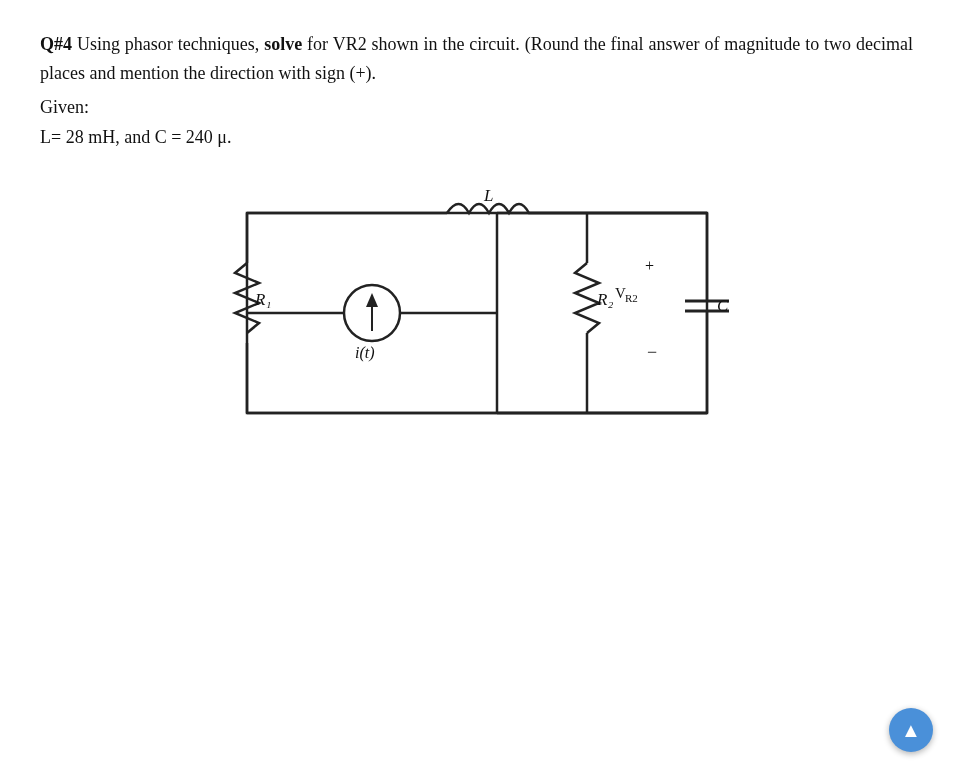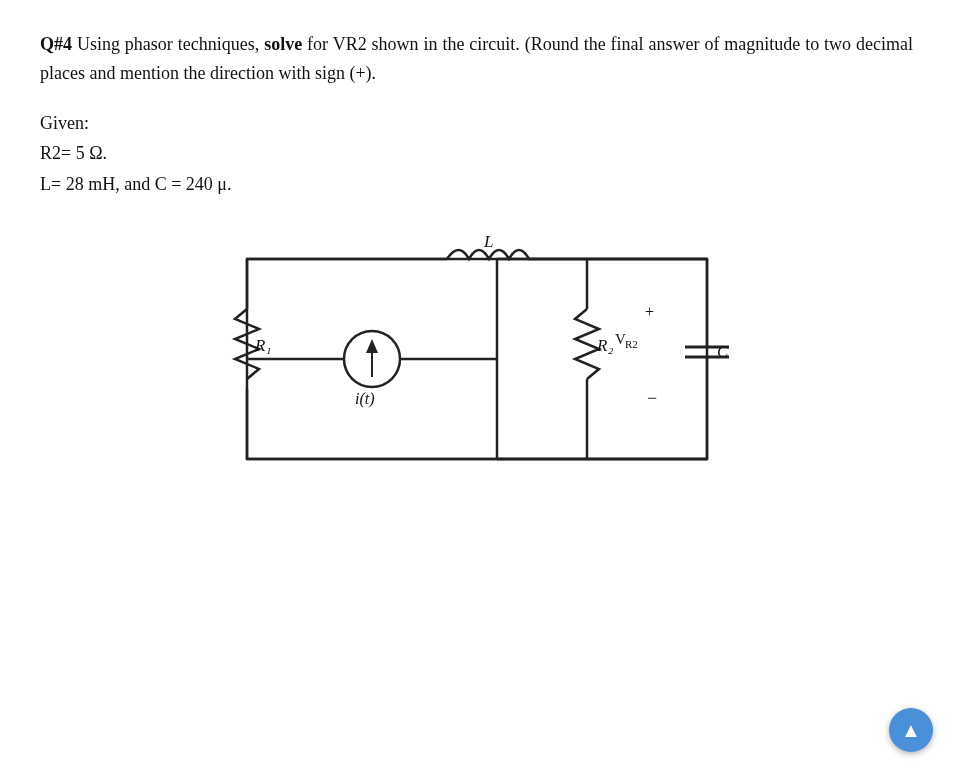--- a/index.html
+++ b/index.html
@@ -10,21 +10,21 @@
       font-family: Georgia, 'Times New Roman', serif;
       font-size: 18px;
       color: #111;
       padding: 30px 40px 30px 40px;
     }
     .question-block {
       max-width: 880px;
     }
     .question-text {
       line-height: 1.6;
-      margin-bottom: 20px;
+      margin-bottom: 4px;
       text-align: justify;
     }
     .given-section {
       margin-top: 0;
       line-height: 1.7;
     }
     .given-section p {
       margin: 0;
     }
     .bold { font-weight: bold; }
@@ -60,21 +60,20 @@
   </style>
 </head>
 <body>
 
 <div class="question-block">
   <p class="question-text">
     <span class="bold">Q#4</span><span> Using phasor techniques, </span><span class="bold">solve</span><span> for VR2 shown in the circuit. (Round the final answer of magnitude to two decimal places and mention the direction with sign (+).</span>
   </p>
   <div class="given-section">
     <p>Given:</p>
-    <p>R2= 5 Ω.</p>
     <p>L= 28 mH, and   C = 240 μ.</p>
   </div>
 
   <div class="circuit-container">
 
     <svg class="circuit-svg" viewBox="0 0 520 260" xmlns="http://www.w3.org/2000/svg">
 
       <rect x="30" y="30" width="460" height="200" fill="none" stroke="#222" stroke-width="2.5"></rect>
 
       <line x1="30" y1="30" x2="230" y2="30" stroke="#222" stroke-width="2.5"></line>

